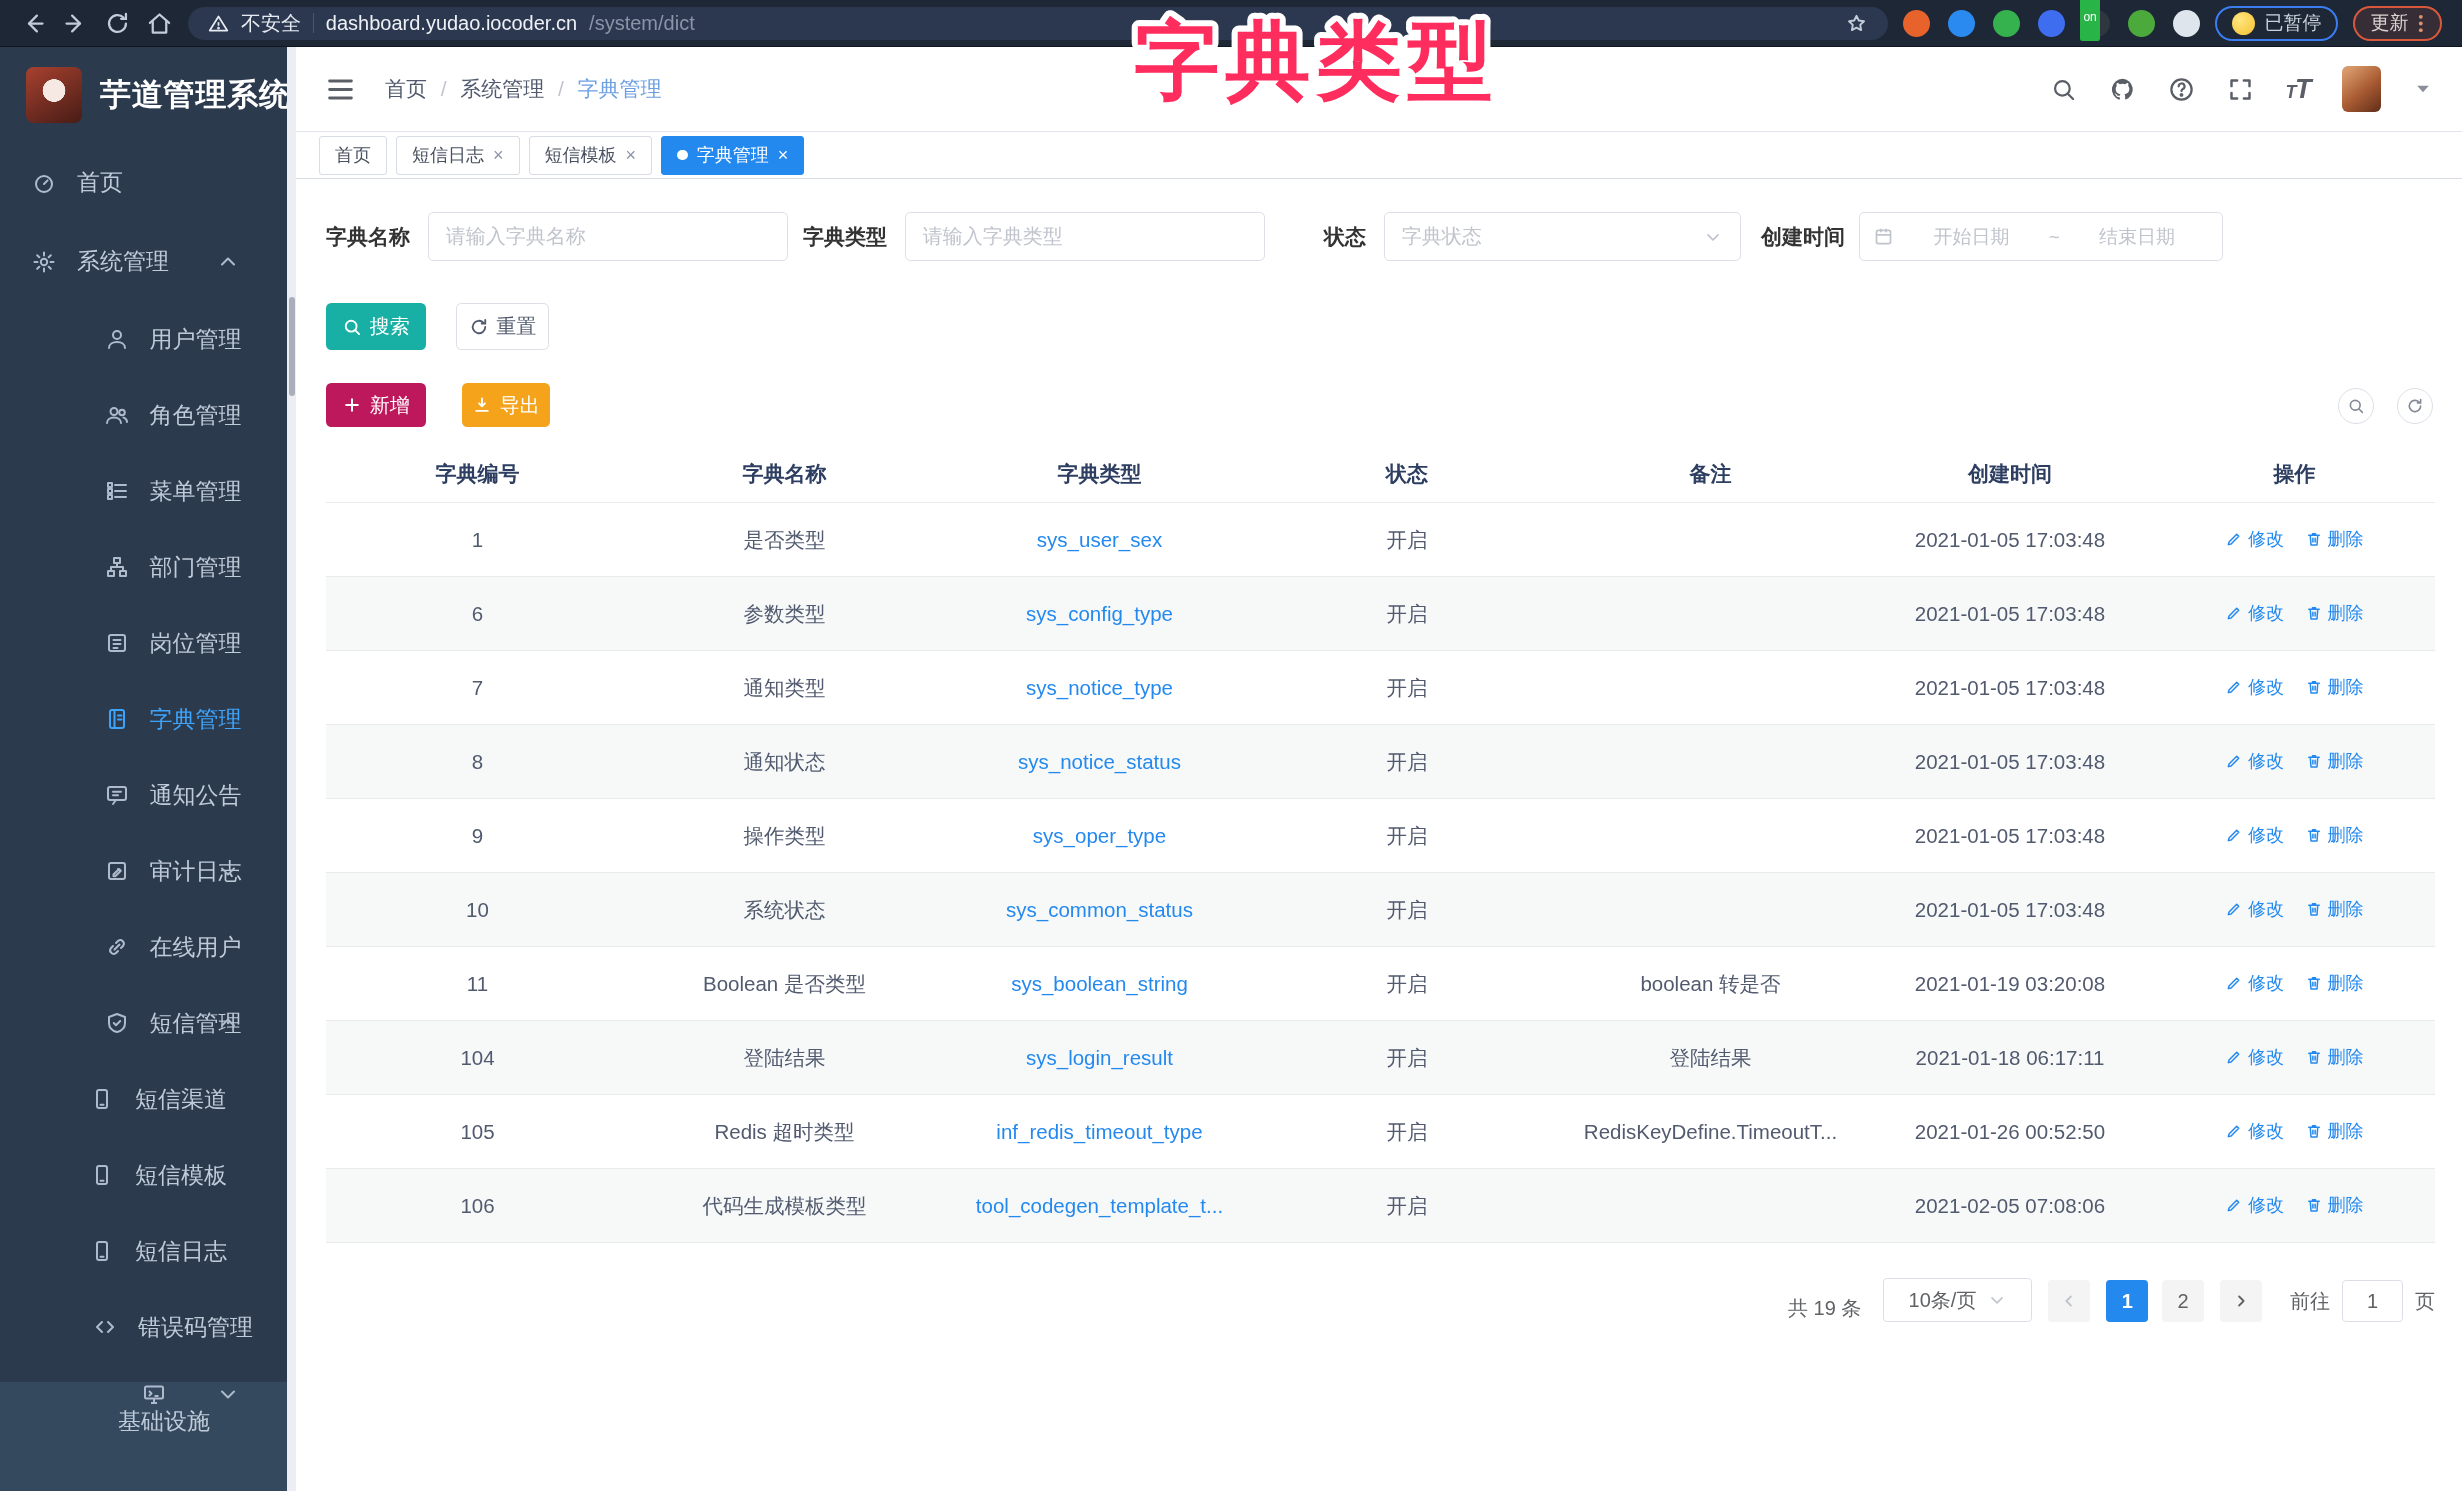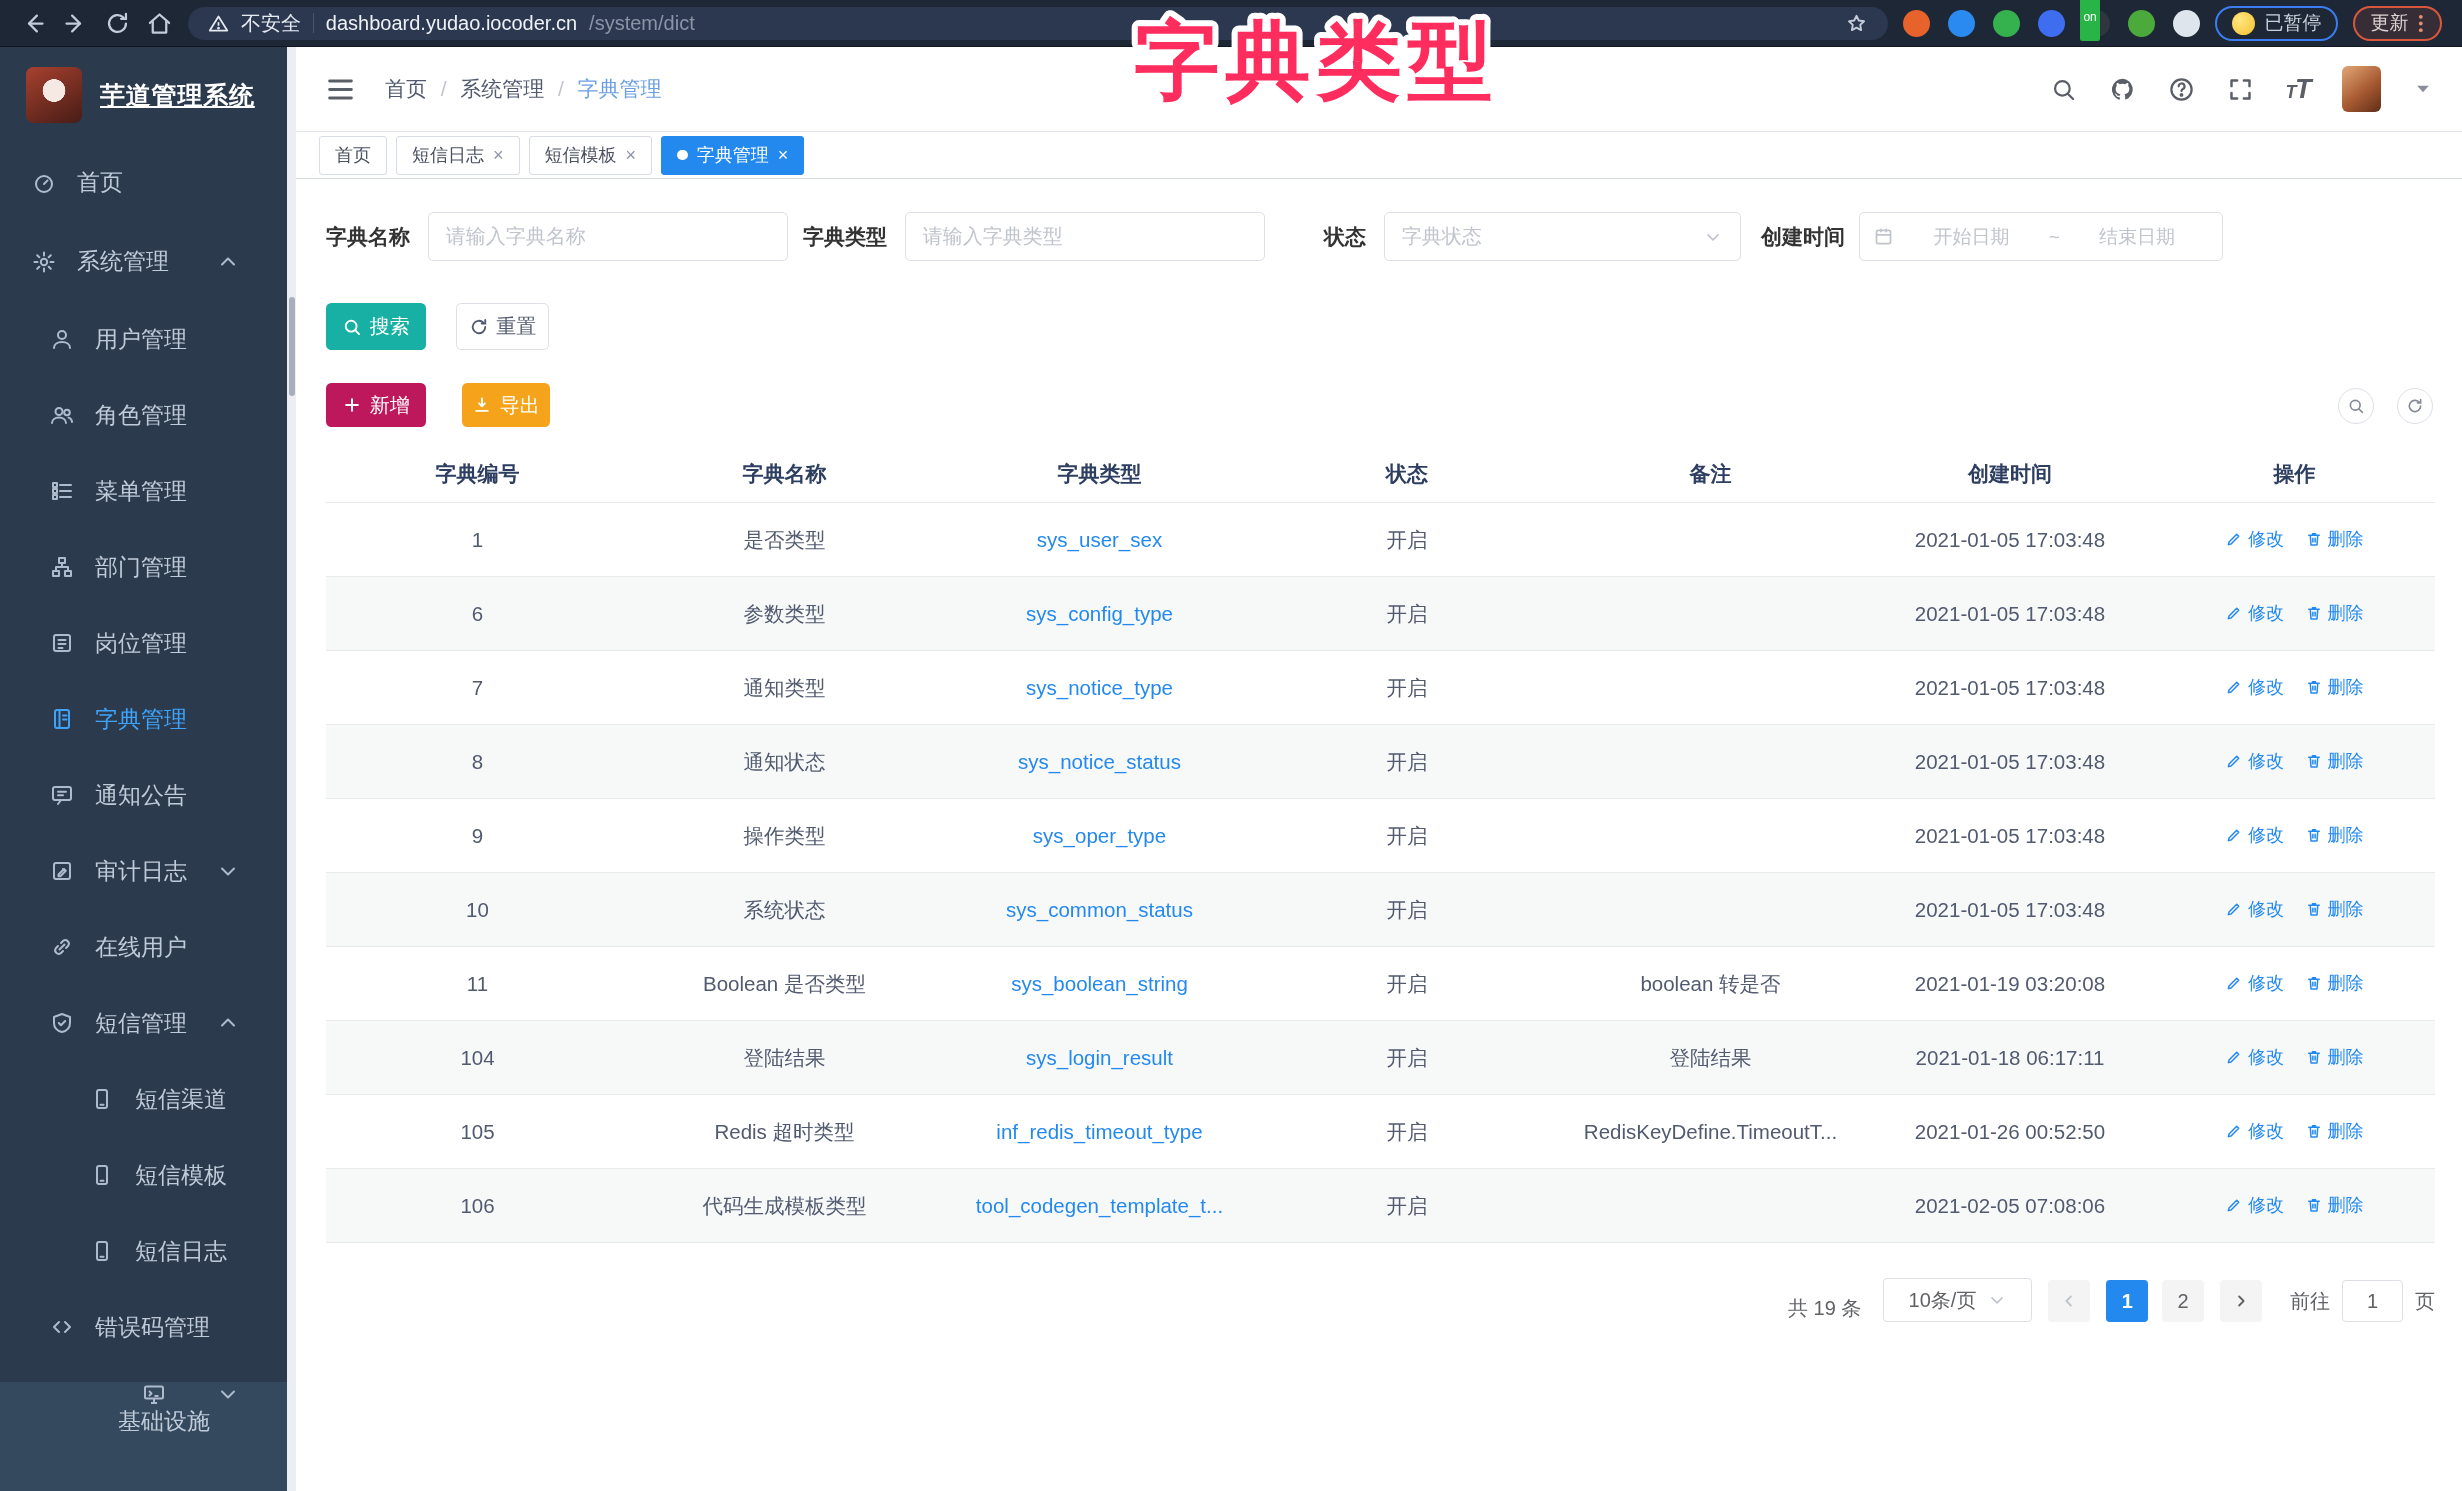--- a/index.html
+++ b/index.html
@@ -41,26 +41,26 @@
   
   .sidebar { position:absolute; left:0; top:47px; width:296px; height:1444px;
     background:#2c3a4e; color:#bfcbd9; }
   .side-scroll { position:absolute; right:0; top:0; width:9px; height:100%; background:#eceef3; }
   .side-thumb { position:absolute; left:1.5px; top:250px; width:6px; height:99px;
     background:#a9afba; border-radius:3px; }
   .logo { height:96px; display:flex; align-items:center; padding-left:26px; gap:18px; }
   .logo-img { width:56px; height:56px; border-radius:7.6px; flex:0 0 auto;
     background:radial-gradient(circle at 50% 42%, #f6e8e2 26%, rgba(0,0,0,0) 27%),
                linear-gradient(150deg,#a8412f,#471c16); }
-  .logo-title { color:#fff; font-size:25px; font-weight:700; letter-spacing:0.8px;text-decoration:underline; }
+  .logo-title { color:#fff; font-size:31px; font-weight:700; letter-spacing:0.8px; }
   .side-item { position:relative; display:flex; align-items:center; font-size:23px;
     cursor:pointer; }
   .side-item .icon { width:24px; height:24px; margin-right:21px; color:#aebbcd; flex:0 0 auto; }
   .side-item.lv1 { height:79px; padding-left:32px; }
-  .side-item.lv2 { height:76px; padding-left:50px; background:#2c3a4e; }
+  .side-item.lv2 { height:76px; padding-left:50px; background:#2c3a4e;justify-content:center; }
   .side-item.lv3 { height:76px; padding-left:90px; }
   .side-item.active { color:#3ea4fb; }
   .side-item.active .icon { color:#3ea4fb; }
   .chev { position:absolute; right:35px; width:21px; height:21px; color:#8a98ad; }
   .side-bottom { position:absolute; left:0; bottom:0; width:100%; height:109px;
     background:#35495e; display:flex; align-items:flex-start; }
   .side-bottom .side-item { width:100%; height:79px; padding-left:32px;flex-direction:column; }
 
   
   .main { position:absolute; left:296px; top:47px; width:2167px; height:1444px; background:#fff; }

